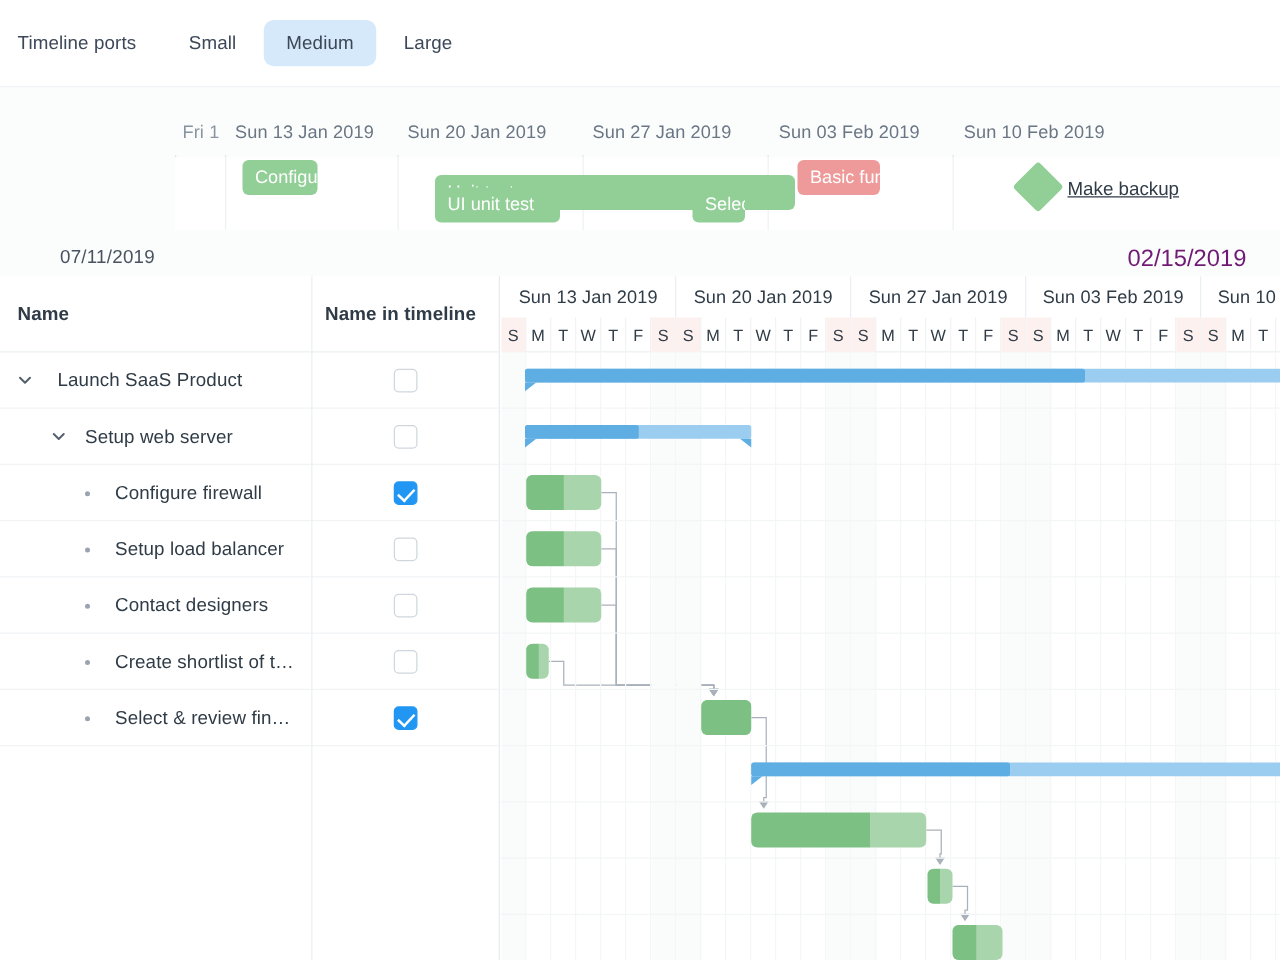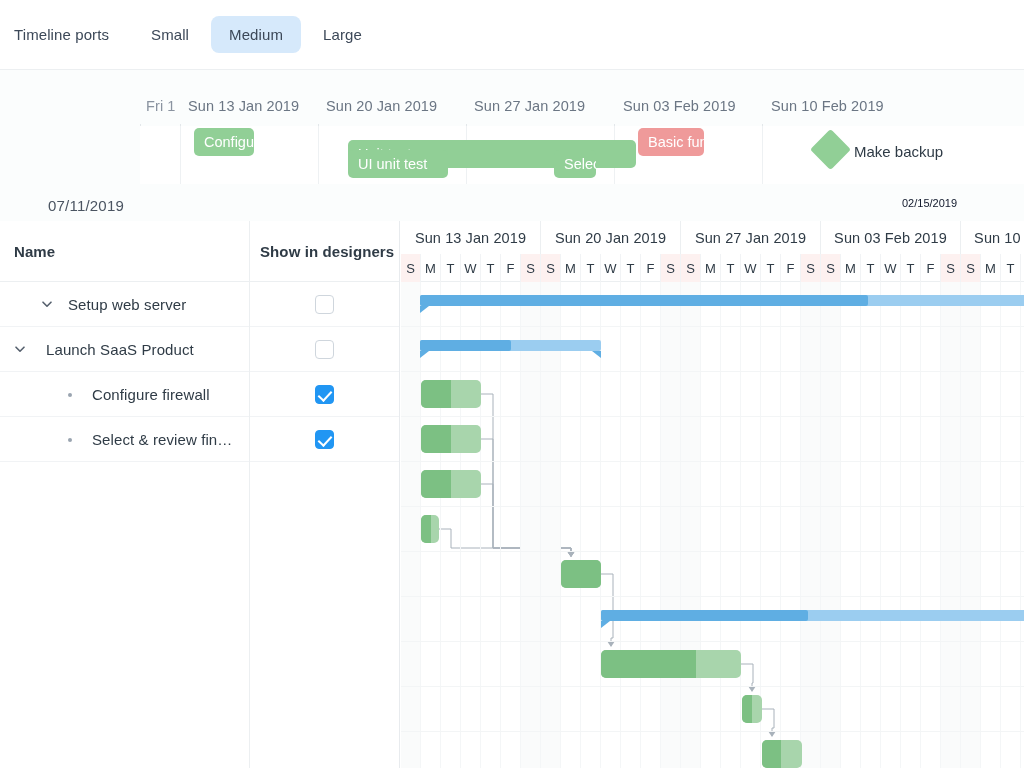--- a/index.html
+++ b/index.html
@@ -72,21 +72,21 @@
   .ov-bar.green { background: #91cf96; }
   .ov-bar.red   { background: #ef9a9a; }
   .ov-ms {
     position: absolute; width: 29px; height: 29px;
     background: #91cf96; transform: rotate(45deg); border-radius: 3px;
   }
   #ov-ms-label {
     position: absolute; font-size: 15px; color: #2f3b46; white-space: nowrap;
   }
   #ov-right-date {
-    position: absolute; font-size: 11px; color: #0f172a; white-space: nowrap;
+    position: absolute; font-size: 19px; color: #701a75; white-space: nowrap;
   }
 
   
   #main { position: absolute; left: 0; top: 221px; width: 1024px; height: 547px; padding-left: 32px; }
 
   #grid-left {
     position: absolute; left: 0; top: 0; width: 400px; height: 547px;
     background: #ffffff; border-right: 1px solid #e8ebee; overflow: hidden;
   }
   #grid-head {
@@ -223,55 +223,70 @@
         <div class="ov-sep" style="left: 178px;"></div>
         <div class="ov-sep" style="left: 326px;"></div>
         <div class="ov-sep" style="left: 474px;"></div>
         <div class="ov-sep" style="left: 622px;"></div>
         <div class="ov-bar green" style="left: 54px; width: 60px; top: 2px;">Configure firewall</div>
         <div class="ov-bar green" style="left: 208px; width: 288px; top: 14px;">Unit tests</div>
         <div class="ov-bar green" style="left: 208px; width: 100px; top: 24px;">UI unit test</div>
         <div class="ov-bar green" style="left: 414px; width: 42px; top: 24px;">Select &amp; review final design</div>
         <div class="ov-bar red" style="left: 498px; width: 66px; top: 2px;">Basic functionality</div>
         <div class="ov-ms" style="left: 676px; top: 9px;"></div>
-        <div id="ov-ms-label" style="left: 714px; top: 17px;">Make backup</div>
+        <div id="ov-ms-label" style="left: 714px; top: 17px; text-decoration: underline;">Make backup</div>
       </div>
     <div id="ov-right-date" style="left: 902px; top: 127px;">02/15/2019</div>
   </div>
 
   <div id="main">
 
     <div id="grid-left">
       <div id="grid-head">
         <span class="gh-name">Name</span>
-        <span class="gh-show">Show in designers</span>
+        <span class="gh-show">Name in timeline</span>
       </div>
       <div id="grid-rows">
+          <div class="row lvl0">
+            <span class="chev">
+              <svg width="14" height="14" viewBox="0 0 14 14">
+                <path d="M3 5.2 L7 9.2 L11 5.2" fill="none" stroke="#55606d" stroke-width="1.6" stroke-linecap="round" stroke-linejoin="round"></path>
+              </svg>
+            </span>
+            <span class="nm">Launch SaaS Product</span>
+            <span class="cbx"></span>
+          </div>
           <div class="row lvl1">
             <span class="chev">
               <svg width="14" height="14" viewBox="0 0 14 14">
                 <path d="M3 5.2 L7 9.2 L11 5.2" fill="none" stroke="#55606d" stroke-width="1.6" stroke-linecap="round" stroke-linejoin="round"></path>
               </svg>
             </span>
             <span class="nm">Setup web server</span>
             <span class="cbx"></span>
           </div>
-          <div class="row lvl0">
-            <span class="chev">
-              <svg width="14" height="14" viewBox="0 0 14 14">
-                <path d="M3 5.2 L7 9.2 L11 5.2" fill="none" stroke="#55606d" stroke-width="1.6" stroke-linecap="round" stroke-linejoin="round"></path>
-              </svg>
-            </span>
-            <span class="nm">Launch SaaS Product</span>
-            <span class="cbx"></span>
-          </div>
           <div class="row lvl2">
             <span class="dot"></span>
             <span class="nm">Configure firewall</span>
             <span class="cbx on"></span>
+          </div>
+          <div class="row lvl2">
+            <span class="dot"></span>
+            <span class="nm">Setup load balancer</span>
+            <span class="cbx"></span>
+          </div>
+          <div class="row lvl2">
+            <span class="dot"></span>
+            <span class="nm">Contact designers</span>
+            <span class="cbx"></span>
+          </div>
+          <div class="row lvl2">
+            <span class="dot"></span>
+            <span class="nm">Create shortlist of t…</span>
+            <span class="cbx"></span>
           </div>
           <div class="row lvl2">
             <span class="dot"></span>
             <span class="nm">Select &amp; review fin…</span>
             <span class="cbx on"></span>
           </div>
         </div>
       <div id="col-split"></div>
     </div>
 

